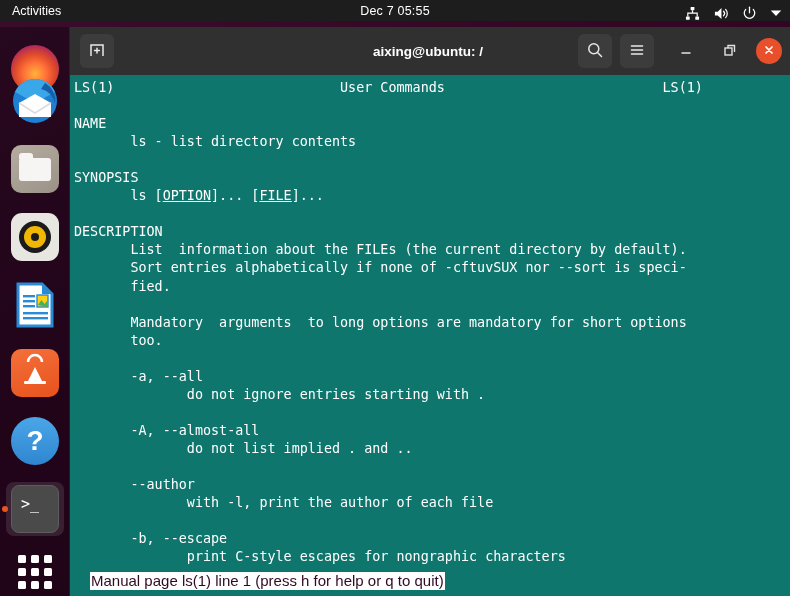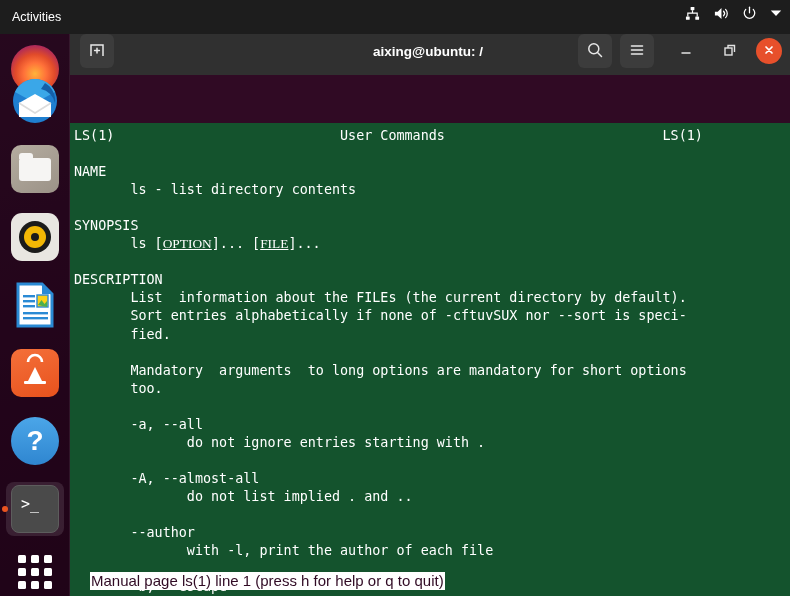--- a/index.html
+++ b/index.html
@@ -13,21 +13,21 @@
   #desktop {
     position: relative;
     width: 790px; height: 596px;
     background: linear-gradient(160deg, #3b0d2c 0%, #2c001e 55%, #1f0014 100%);
     overflow: hidden;
   }
 
   
   #topbar {
     position: absolute; top: 0; left: 0;
-    width: 790px; height: 34px;
+    width: 790px; height: 21px;
     background: #1d1d1d;
     display: flex; align-items: center;
     color: #f2f2f2; font-size: 12.5px;
     z-index: 40;
   }
   #activities {
     padding: 0 10px 0 12px; height: 27px;
     display: flex; align-items: center;
     font-size: 12.5px; color: #ffffff;
   }
@@ -200,56 +200,58 @@
     width: 26px; height: 26px; border-radius: 50%;
     background: #e7502b; border: none; margin-left: 6px;
     display: flex; align-items: center; justify-content: center;
     color: #ffffff; cursor: pointer;
   }
   .tbspacer { width: 8px; }
 
   
   #termbody {
     flex: 1 1 auto; position: relative;
-    background: #14532d;
+    background: #0f766e;
     padding: 4px 12px 0 4px;
     overflow: hidden;
-    margin-top: 48px;
   }
   pre#manpage {
     margin: 0;
     font-family: "DejaVu Sans Mono", monospace;
     font-size: 13.4px;
     line-height: 18.05px;
     color: #ffffff;
     white-space: pre;
     letter-spacing: 0px;
   }
   .b { font-weight: normal; }
-  .u { text-decoration: underline; font-family: Liberation Serif, serif; }
+  .u { text-decoration: underline; }
   #statusline {
     position: absolute; left: 20px; bottom: 6px;
     background: #ffffff; color: #300a24;
     font-family: Liberation Sans, sans-serif;
     font-size: 15px; line-height: 18.05px;
     padding: 0 1px;
     white-space: pre;
   }
 </style>
 </head>
 <body>
 
 <div id="desktop">
 
   <div id="topbar">
     <div id="activities">
       <span>Activities</span>
     </div>
 
 
+    <div id="clock">
+      <span>Dec 7  05:55</span>
+    </div>
 
     <div id="tray">
       <span>
         <svg width="15" height="15" viewBox="0 0 16 16">
           <rect x="6" y="1" width="4" height="3.4" rx="0.6" fill="#ffffff"></rect>
           <rect x="1" y="11.2" width="4" height="3.4" rx="0.6" fill="#ffffff"></rect>
           <rect x="11" y="11.2" width="4" height="3.4" rx="0.6" fill="#ffffff"></rect>
           <path d="M8 4.4 V7.6 M3 11.2 V7.6 H13 V11.2" stroke="#ffffff" stroke-width="1.25" fill="none"></path>
         </svg>
       </span>

